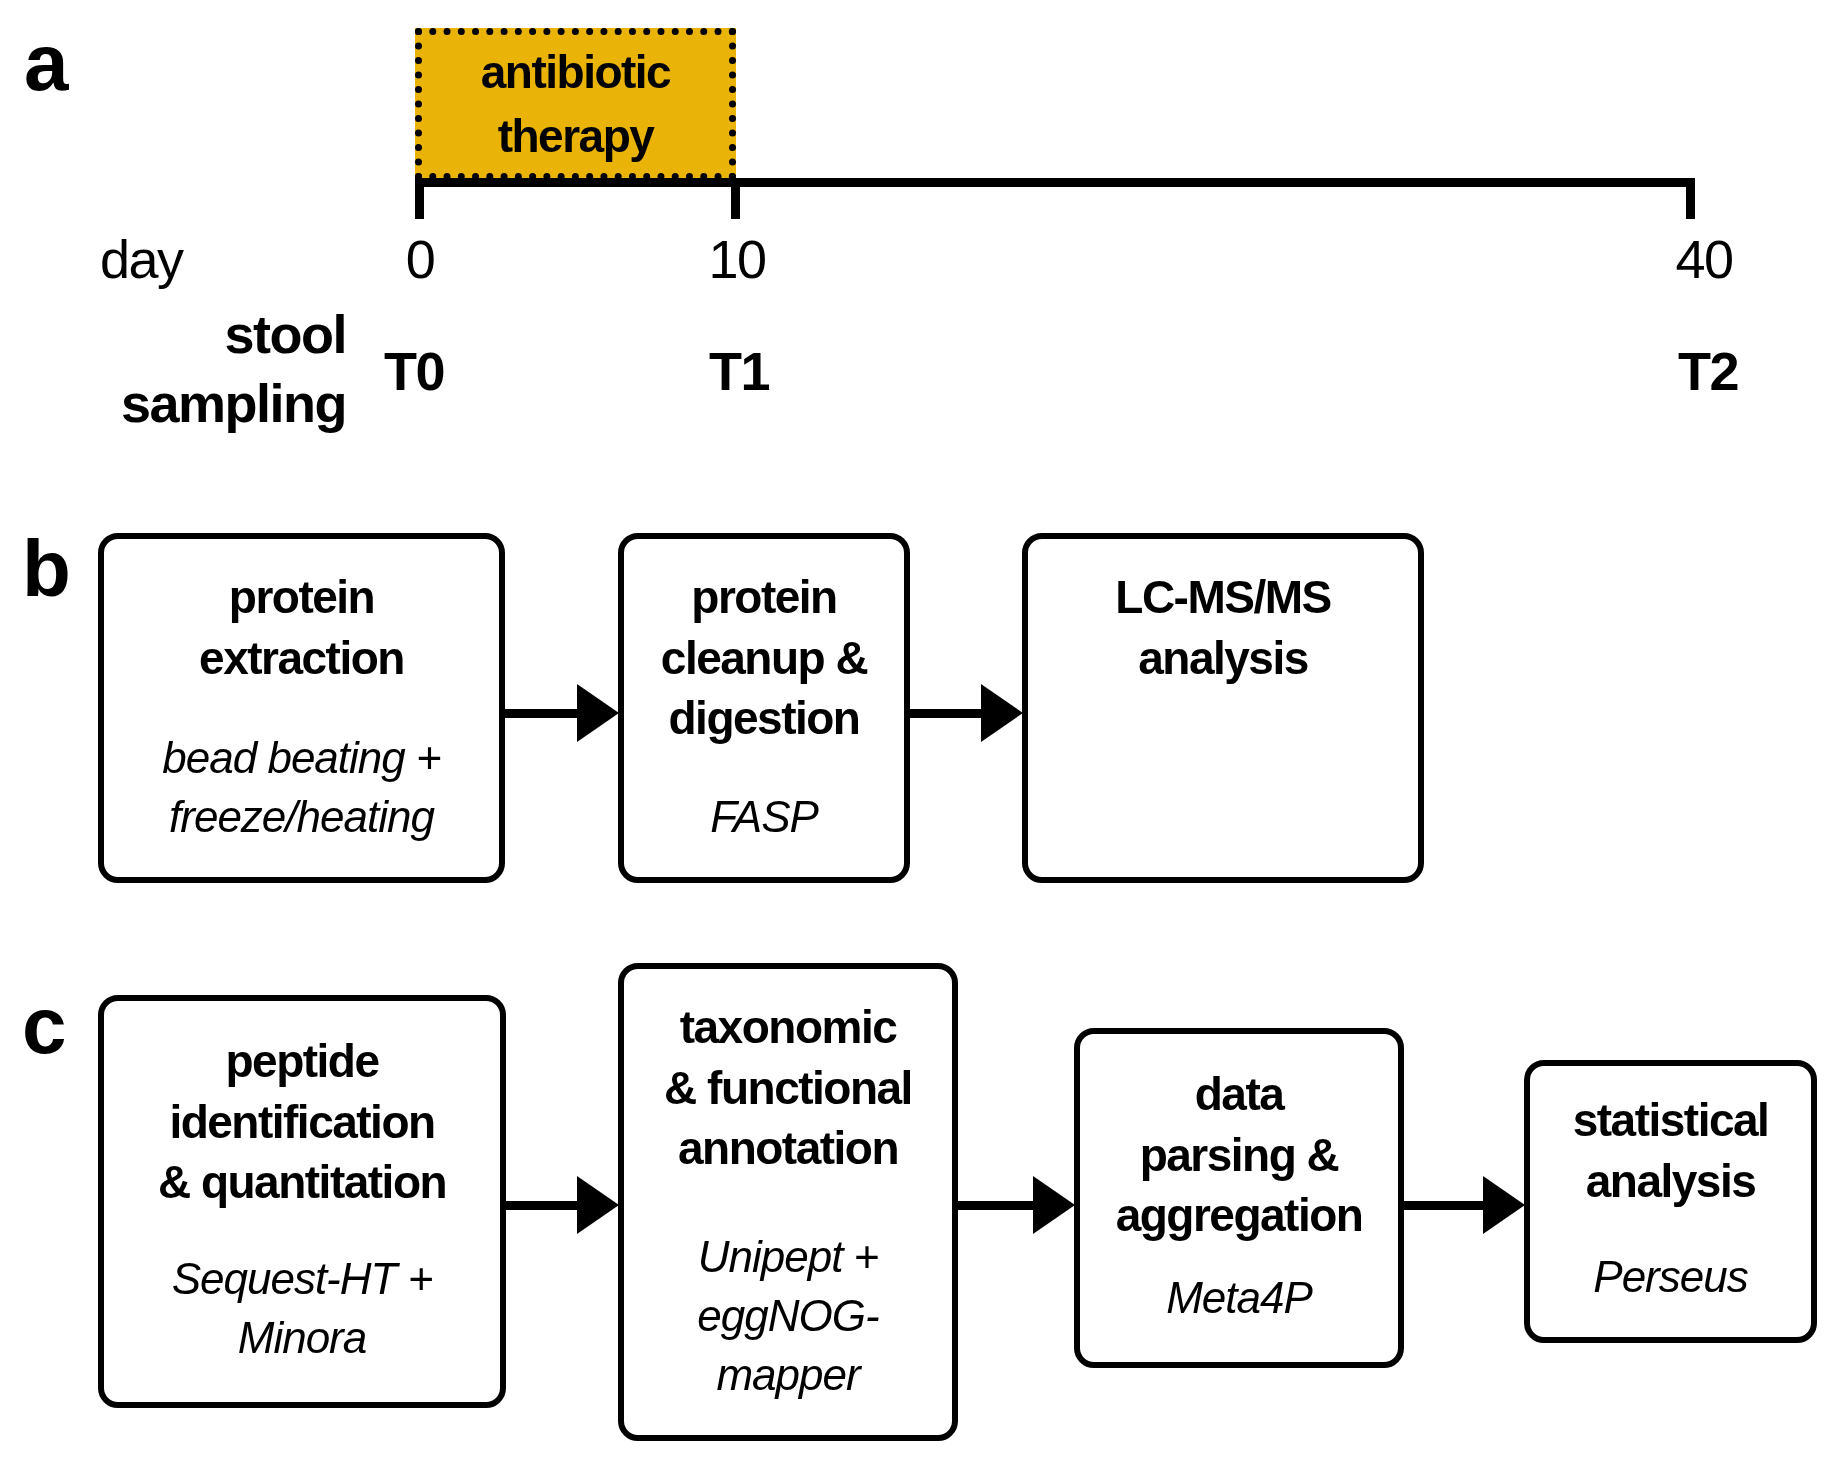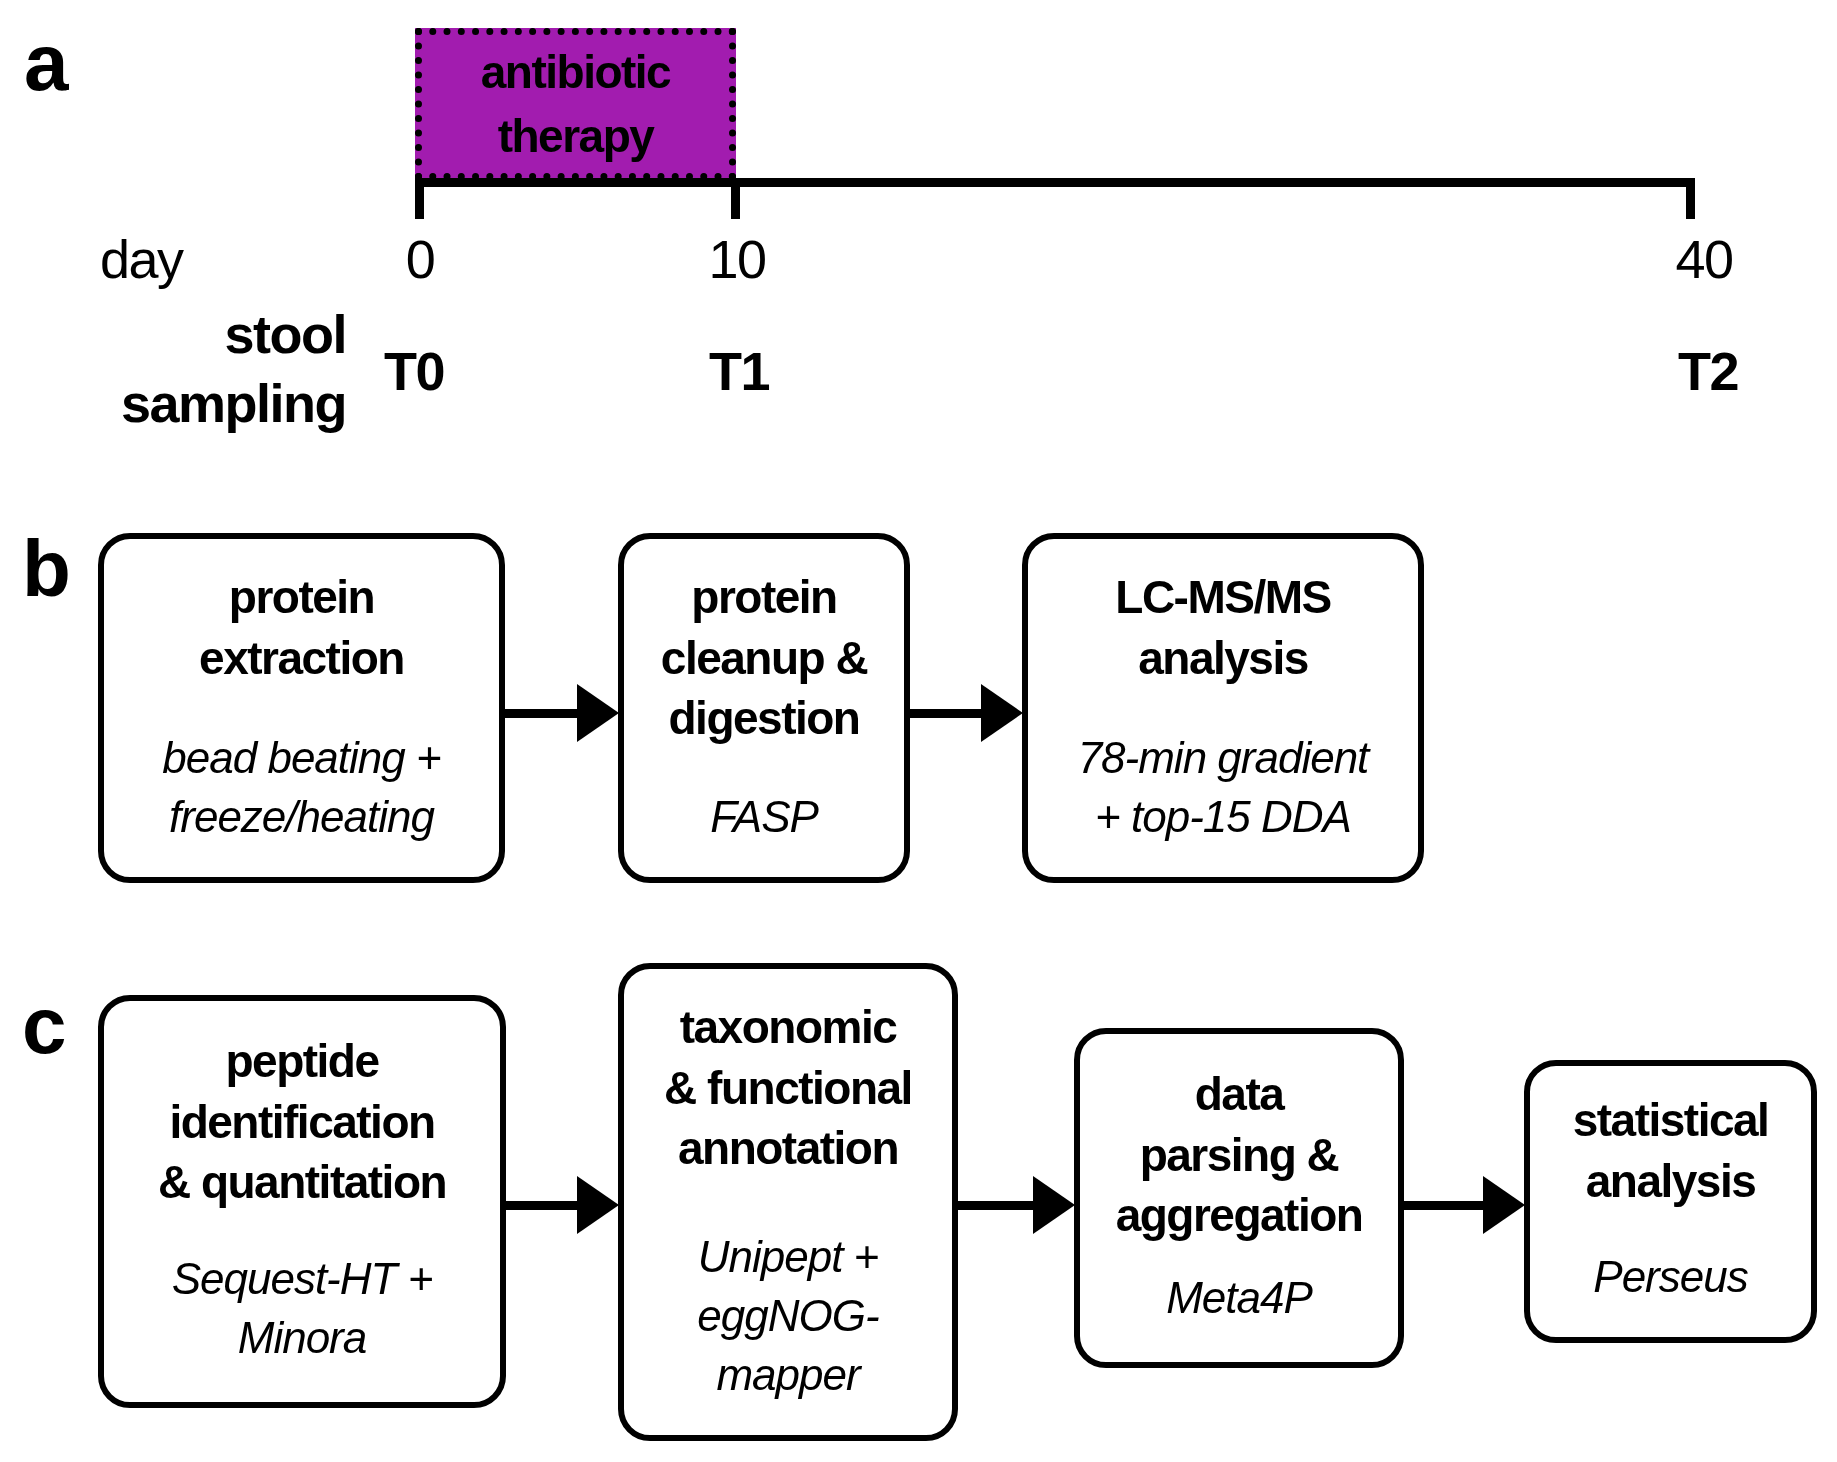--- a/index.html
+++ b/index.html
@@ -7,21 +7,21 @@
     position:relative;width:1837px;height:1462px;background:#ffffff;
     font-family:"Liberation Sans",sans-serif;color:#000;overflow:hidden;
   }
   .panel-label{
     position:absolute;font-size:80px;font-weight:bold;line-height:1;
     letter-spacing:-1px;
   }
   
   .dotted-box{
     position:absolute;left:415px;top:28px;width:321px;height:152px;
-    box-sizing:border-box;border:7px dotted #000;background:#a21caf;
+    box-sizing:border-box;border:7px dotted #000;background:#eab308;
     display:flex;align-items:center;justify-content:center;text-align:center;
   }
   .dotted-box-text{
     font-weight:bold;font-size:46px;line-height:1.4;letter-spacing:-1.5px;
     white-space:pre-line;
   }
   .tl-bar{position:absolute;left:415px;top:178px;width:1280px;height:9px;background:#000;}
   .tl-tick{position:absolute;top:178px;width:9px;height:41px;background:#000;}
   .tl-num{
     position:absolute;top:228px;font-size:54px;letter-spacing:-1.5px;
@@ -36,21 +36,21 @@
     transform:translateX(-50%);letter-spacing:-1.5px;white-space:nowrap;
   }
   .sampling-caption{
     position:absolute;left:40px;width:306px;top:300px;font-size:54px;
     font-weight:bold;text-align:right;line-height:1.28;letter-spacing:-1.5px;
     white-space:pre-line;
   }
   
   .flow-box{
     position:absolute;box-sizing:border-box;border:6px solid #000;
-    border-radius:32px;background:#fff;
+    border-radius:20px;background:#fff;
     display:flex;flex-direction:column;align-items:center;
     justify-content:space-between;text-align:center;
   }
   .box-title{
     font-weight:bold;font-size:46px;line-height:1.32;letter-spacing:-1.5px;
     white-space:pre-line;
   }
   .box-method{
     font-style:italic;font-size:44px;line-height:1.34;letter-spacing:-1px;
     white-space:pre-line;
@@ -116,22 +116,20 @@
   </div>
 
   <div class="arrow" style="left:909px;top:684px;width:114px">
     <div class="shaft"></div>
     <div class="head"></div>
   </div>
 
   <div class="flow-box" style="left:1022px;top:533px;width:402px;height:350px;padding:28px 8px 30px">
     <div class="box-title">LC-MS/MS
 analysis</div>
-    <div class="box-method">78-min gradient
-+ top-15 DDA</div>
   </div>
 
   <div class="panel-label" style="left:22px;top:986px">c</div>
 
   <div class="flow-box" style="left:98px;top:995px;width:408px;height:413px;padding:30px 24px 34px">
     <div class="box-title">peptide
 identification
 &amp; quantitation</div>
     <div class="box-method">Sequest-HT +
 Minora</div>

